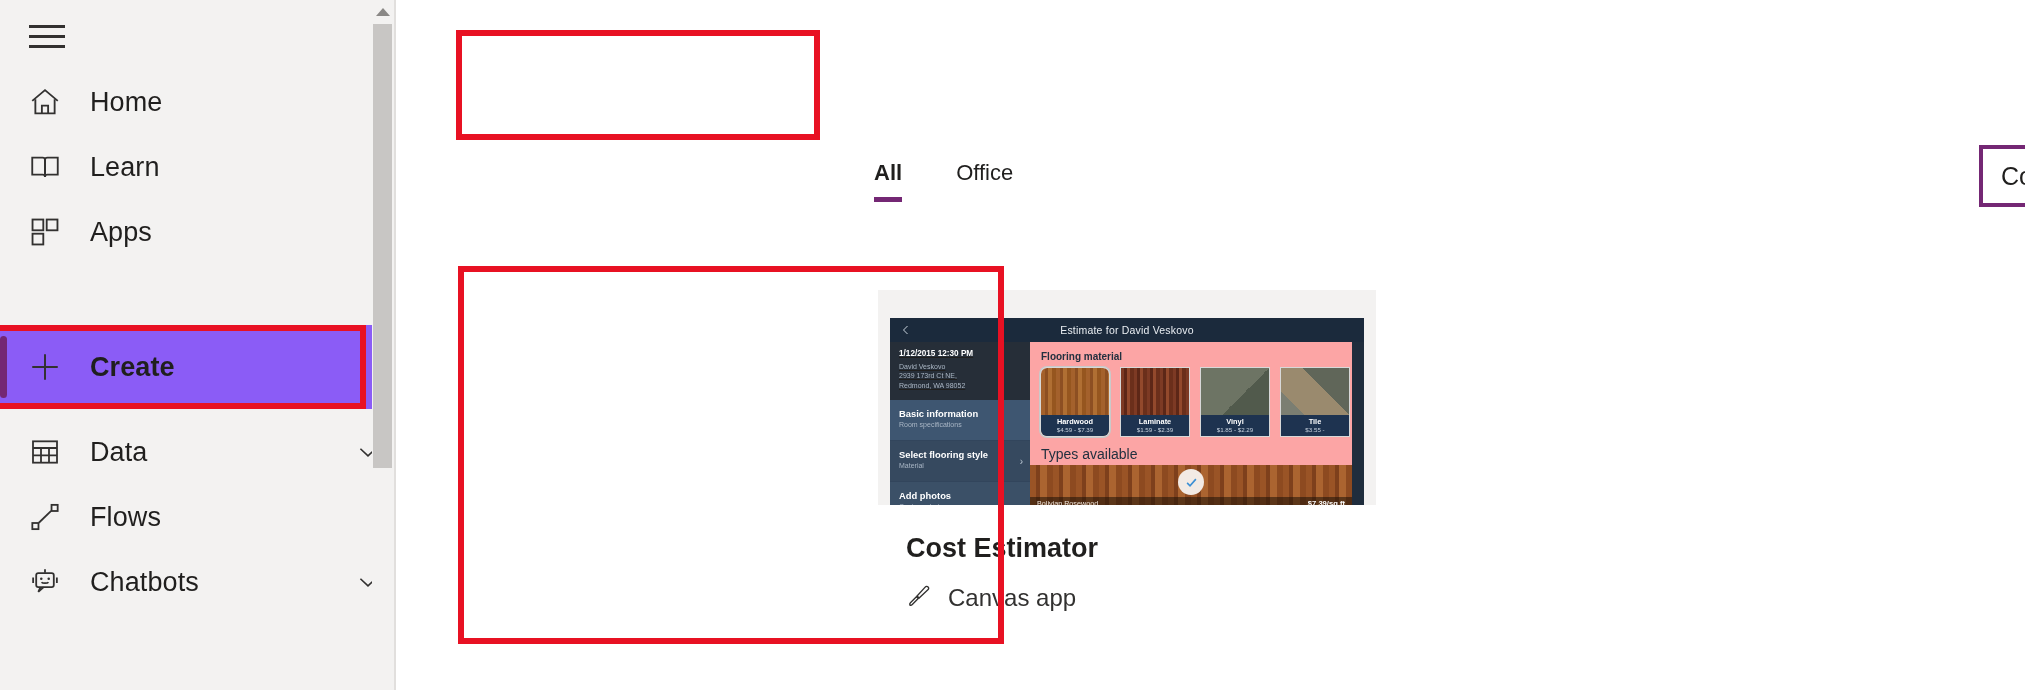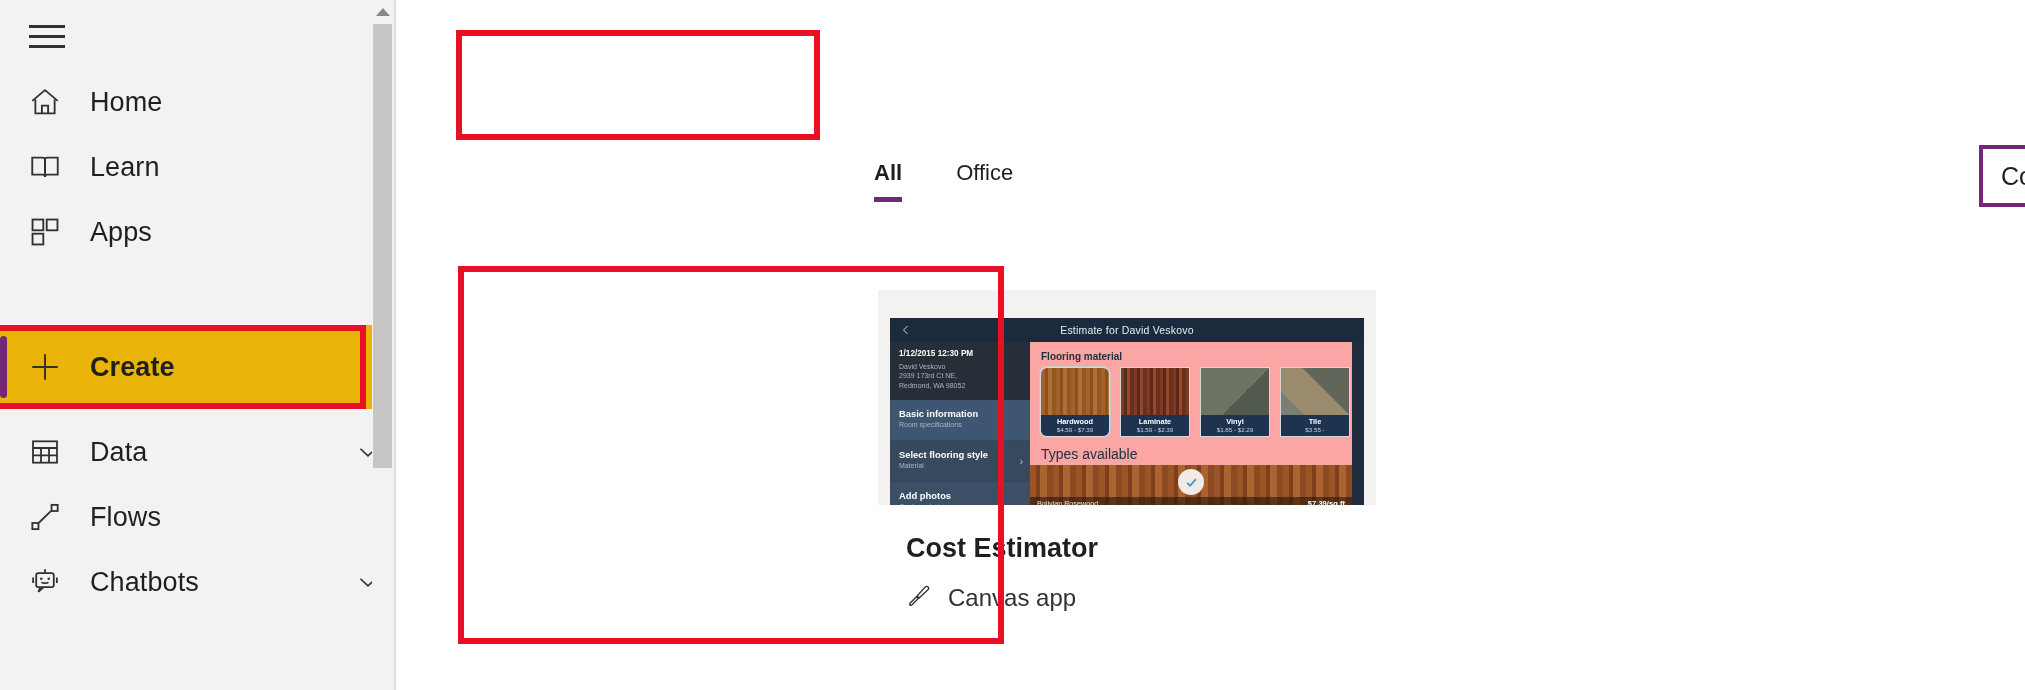--- a/index.html
+++ b/index.html
@@ -36,21 +36,21 @@
     flex:0 0 auto;
   }
   .nav-item .nav-label{
     margin-left:22px;font-size:27px;color:#201f1e;letter-spacing:.1px;white-space:nowrap;
   }
   .nav-item.selected .nav-label{font-weight:bold;}
   .nav-item .chev{
     position:absolute;right:42px;top:50%;transform:translateY(-50%);
     width:26px;height:26px;
   }
-  .nav-item.selected{background:#eab308;}
+  .nav-item.selected{background:#8b5cf6;}
   .nav-item.selected .sel-pill{
     position:absolute;left:0;top:50%;transform:translateY(-50%);
     width:7px;height:62px;background:#742774;border-radius:4px;
   }
 
   
   #nav-scroll{
     position:absolute;left:372px;top:0;width:22px;height:690px;background:#f3f2f1;
   }
   #nav-scroll-up{
@@ -129,21 +129,21 @@
   #ap-topbar .ap-title{font-size:10.5px;color:#e9edf2;letter-spacing:.2px;}
   #ap-back{
     position:absolute;left:8px;top:4px;width:16px;height:16px;
     display:flex;align-items:center;justify-content:center;
   }
   #ap-left{
     position:absolute;left:0;top:24px;width:152px;height:168px;background:#3c5068;
   }
   #ap-info{
     position:absolute;left:0;top:0;width:152px;height:58px;background:#262e38;
-    padding:7px 0 0 9px;box-sizing:border-box;
+    padding:7px 0 0 9px;box-sizing:border-box;text-decoration:underline;
   }
   #ap-info .ln{display:block;color:#cdd6e0;line-height:1.34;}
   #ap-info .ln.b{font-weight:bold;color:#ffffff;font-size:8.2px;margin-bottom:2px;}
   #ap-info .ln.s{font-size:7px;color:#aab6c4;}
   .ap-menu{
     position:absolute;left:0;width:142px;height:41px;box-sizing:border-box;
     padding:8px 0 0 9px;border-bottom:1px solid #32455c;
   }
   .ap-menu .m-t{display:block;font-size:9.4px;font-weight:bold;color:#ffffff;}
   .ap-menu .m-s{display:block;font-size:7px;color:#a9b6c5;margin-top:2px;}

